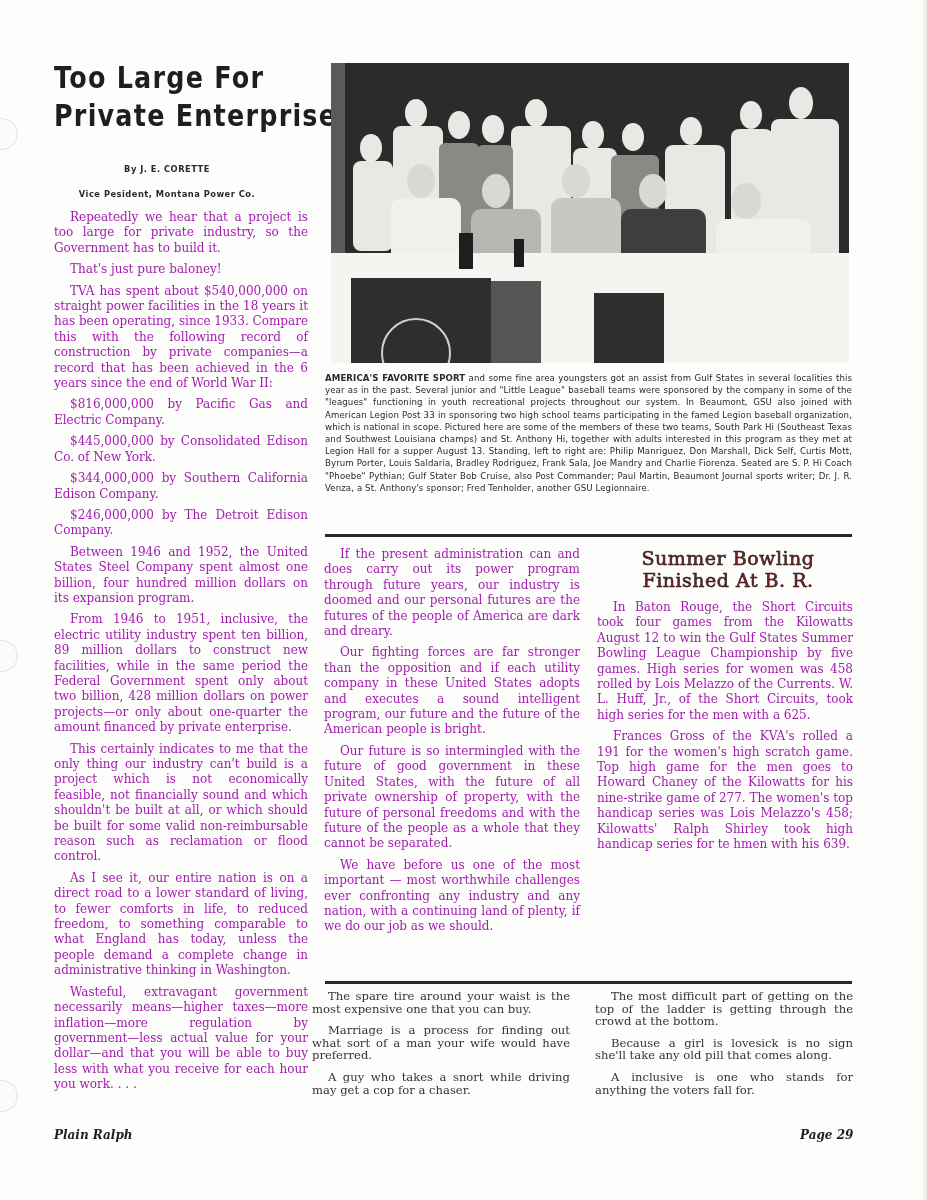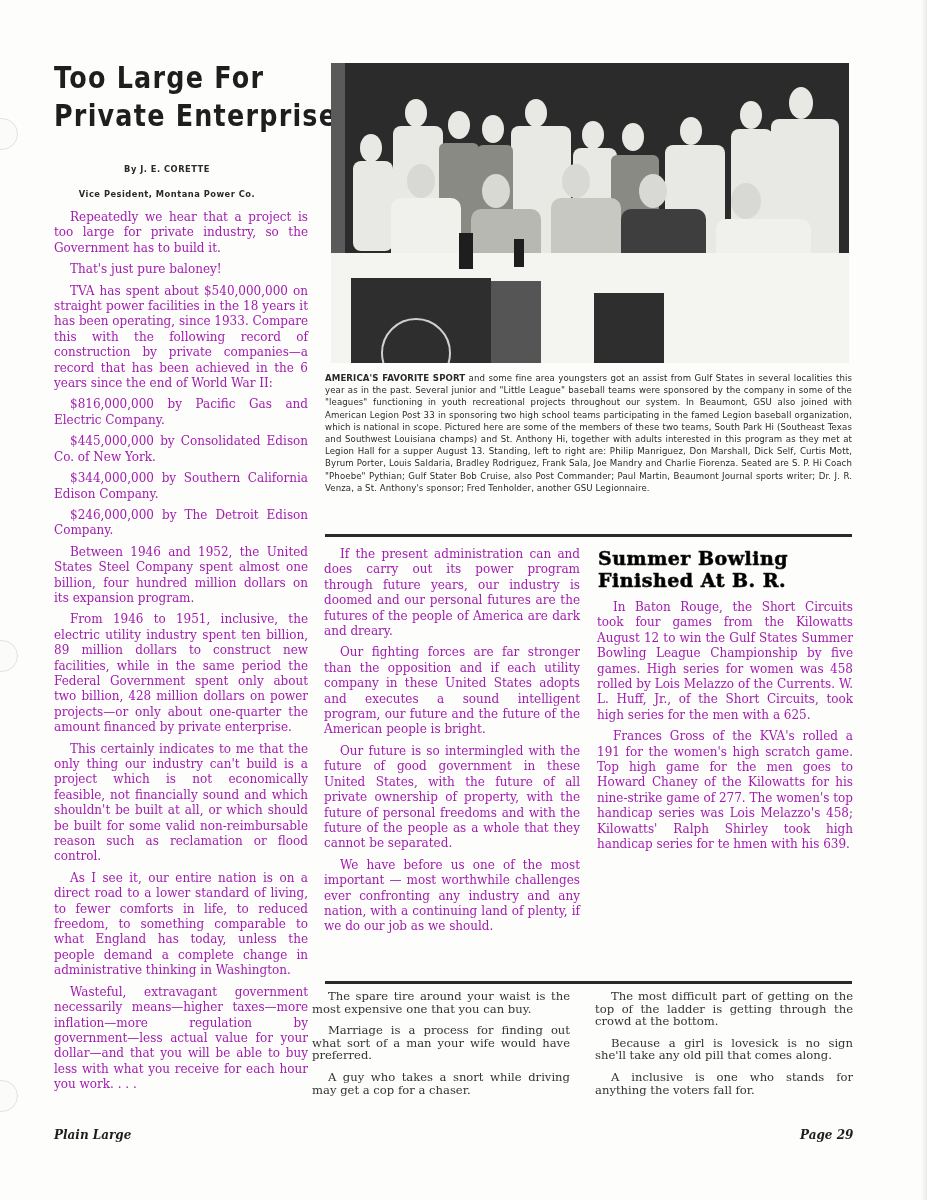--- a/index.html
+++ b/index.html
@@ -19,21 +19,21 @@
     .col p { margin: 0 0 6px 0; text-indent: 16px; }
     .col-left { left: 54px; top: 210px; width: 254px; }
     .col-mid { left: 324px; top: 547px; width: 256px; }
     .col-right { left: 597px; top: 600px; width: 256px; }
     .photo { position: absolute; left: 331px; top: 63px; width: 518px; height: 300px; background: #2a2a2a; overflow: hidden; }
     .caption { position: absolute; left: 325px; top: 372px; width: 527px; font-family: "DejaVu Sans", sans-serif; font-size: 8.6px; line-height: 12.2px; text-align: justify; color: #2a2a2a; letter-spacing: 0.1px; }
     .caption .lead { font-weight: bold; }
     .rule { position: absolute; height: 3px; background: #2a2a2a; }
     .rule-top { left: 325px; top: 534px; width: 527px; }
     .rule-bottom { left: 325px; top: 981px; width: 527px; }
-    .bowling-title { position: absolute; left: 598px; top: 547px; width: 260px; margin: 0; font-family: "DejaVu Serif", serif; font-weight: bold; font-size: 19px; line-height: 22px; letter-spacing: 0.5px; color: #000000; -webkit-text-stroke: 0.6px #1a1a1a; }
+    .bowling-title { position: absolute; left: 598px; top: 547px; width: 260px; margin: 0; font-family: "DejaVu Serif", serif; font-weight: normal; font-size: 19px; line-height: 22px; letter-spacing: 0.5px; color: #7f1d1d; text-align: center; -webkit-text-stroke: 0.6px #1a1a1a; }
     .fillers { position: absolute; top: 990px; width: 258px; font-size: 11.6px; line-height: 12.6px; text-align: justify; color: #333; }
     .fillers p { margin: 0 0 9px 0; text-indent: 16px; }
     .fillers-mid { left: 312px; }
     .fillers-right { left: 595px; }
     .footer { position: absolute; top: 1128px; font-family: "DejaVu Serif", serif; font-weight: bold; font-style: italic; font-size: 12px; color: #1e1e1e; }
     .footer-left { left: 54px; }
     .footer-right { left: 800px; text-align: right; }
   </style>
 </head>
 <body>
@@ -147,14 +147,14 @@
   <p>The spare tire around your waist is the most expensive one that you can buy.</p>
   <p>Marriage is a process for finding out what sort of a man your wife would have preferred.</p>
   <p>A guy who takes a snort while driving may get a cop for a chaser.</p>
 </div>
 <div class="fillers fillers-right">
   <p>The most difficult part of getting on the top of the ladder is getting through the crowd at the bottom.</p>
   <p>Because a girl is lovesick is no sign she'll take any old pill that comes along.</p>
   <p>A inclusive is one who stands for anything the voters fall for.</p>
 </div>
 
-<div class="footer footer-left">Plain Large</div>
+<div class="footer footer-left">Plain Ralph</div>
 <div class="footer footer-right">Page 29</div>
 
 </body></html>

